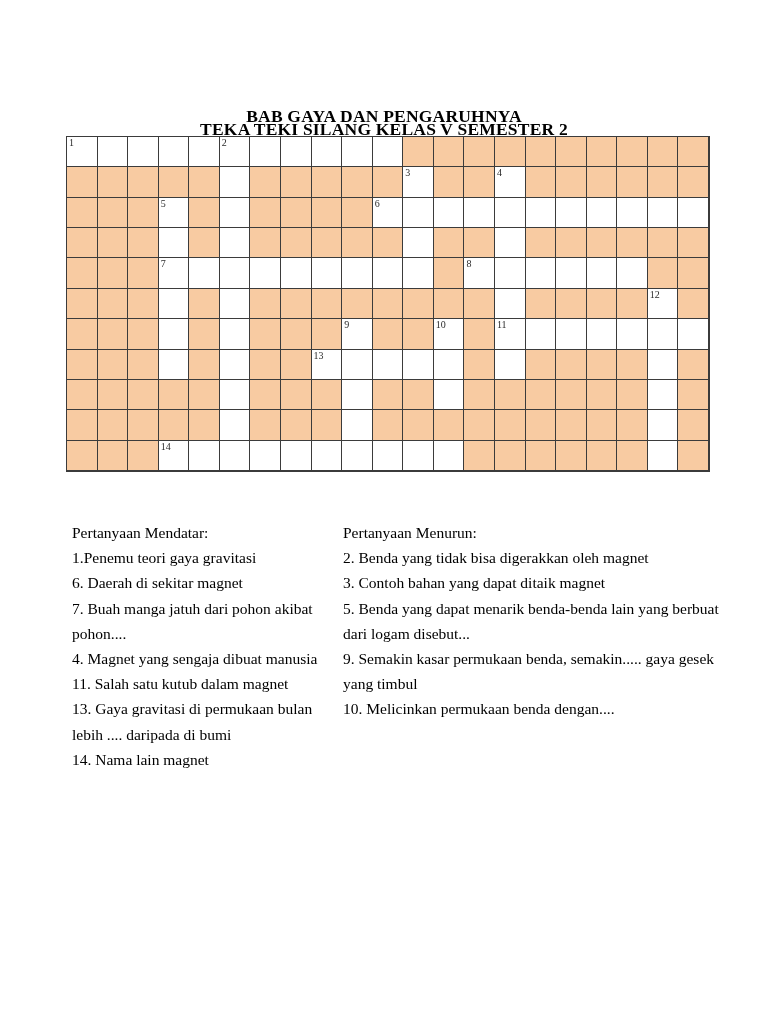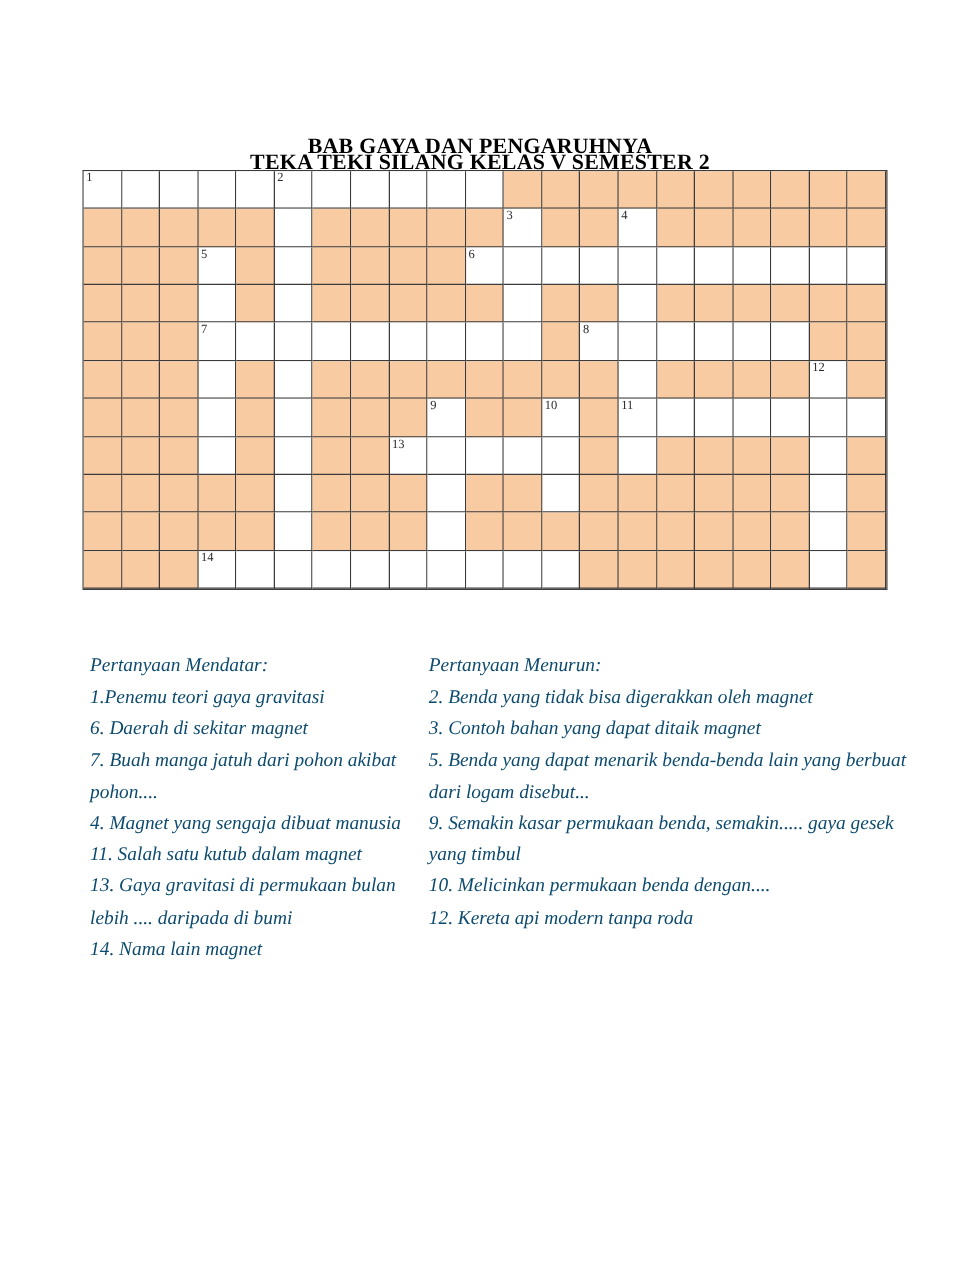--- a/index.html
+++ b/index.html
@@ -52,22 +52,21 @@
 
   .qcol{position:absolute;top:520px;}
   .qcol-left{left:72px;width:270px;}
   .qcol-right{left:343px;width:400px;}
   .qheading,.qline{
     display:block;
     height:25.2px;
     line-height:25.2px;
     font-size:15.5px;
     white-space:nowrap;
-    color:#0c4a6e;
-    font-style:italic;
+    color:#000000;
   }
 </style>
 </head>
 <body>
 
 <div class="page">
 
   <h1 class="title title-1">TEKA TEKI SILANG KELAS V SEMESTER 2</h1>
   <h1 class="title title-2">BAB GAYA DAN PENGARUHNYA</h1>
 
@@ -351,17 +350,16 @@
   <div class="qcol qcol-right">
     <span class="qheading">Pertanyaan Menurun:</span>
     <div>
         <div class="qline">2. Benda yang tidak bisa digerakkan oleh magnet</div>
         <div class="qline">3. Contoh bahan yang dapat ditaik magnet</div>
         <div class="qline">5. Benda yang dapat menarik benda-benda lain yang berbuat</div>
         <div class="qline">dari logam disebut...</div>
         <div class="qline">9. Semakin kasar permukaan benda, semakin..... gaya gesek</div>
         <div class="qline">yang timbul</div>
         <div class="qline">10. Melicinkan permukaan benda dengan....</div>
-        <div class="qline">12. Kereta api modern tanpa roda</div>
       </div>
   </div>
 
 </div>
 
 </body></html>

